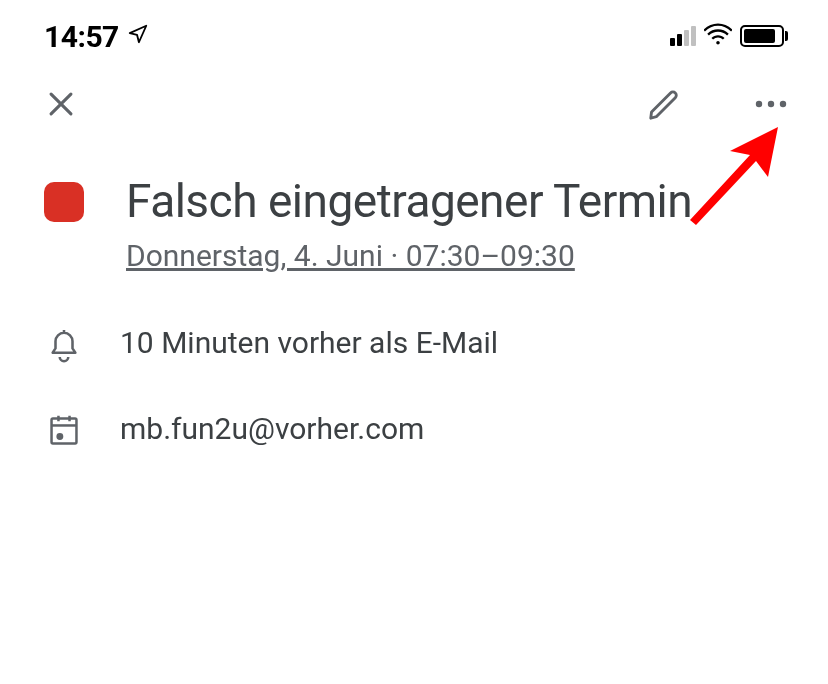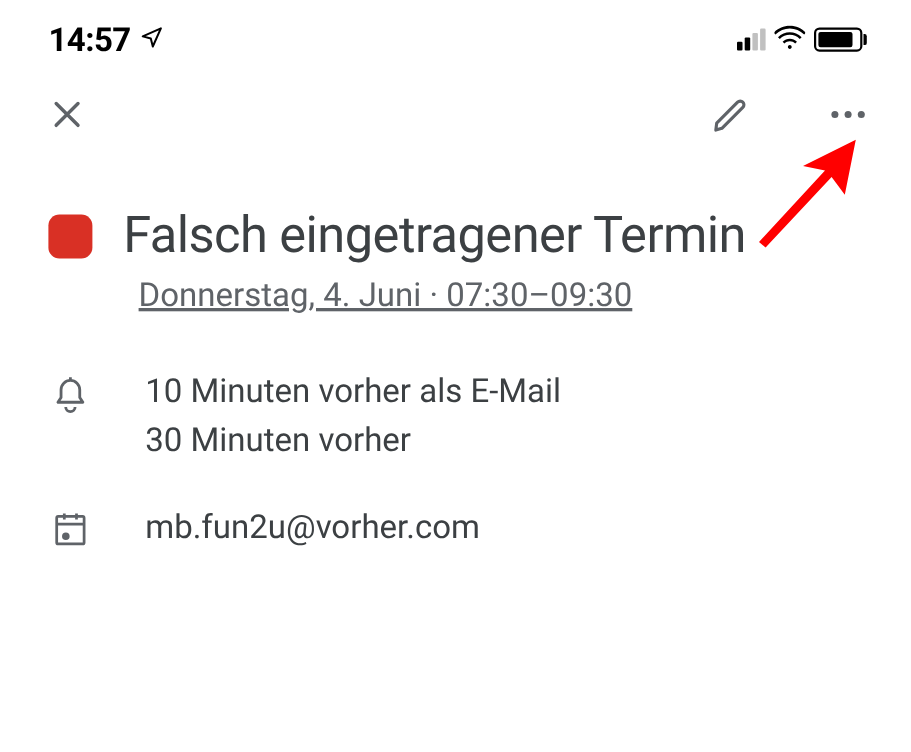--- a/index.html
+++ b/index.html
@@ -110,23 +110,22 @@
     }
     .close-icon svg, .edit-icon svg, .more-icon svg {
       display: block;
     }
     .content {
       padding: 30px 44px 0 44px;
     }
     .title-row {
       display: flex;
       align-items: flex-start;
-      gap: 28px;
+      gap: 42px;
       margin-bottom: 10px;
-      margin-top: 13px;
     }
     .color-badge {
       width: 40px;
       height: 40px;
       border-radius: 10px;
       flex-shrink: 0;
       margin-top: 8px;
     }
     .title-text {
       font-size: 46px;
@@ -140,21 +139,21 @@
     }
     .datetime-text {
       font-size: 30px;
       color: #5f6368;
       font-weight: 400;
       text-decoration: underline;
     }
     .detail-row {
       display: flex;
       align-items: flex-start;
-      gap: 48px;
+      gap: 36px;
       margin-bottom: 44px;
     }
     .detail-icon {
       width: 40px;
       display: flex;
       justify-content: center;
       flex-shrink: 0;
       padding-top: 2px;
     }
     .detail-content {
@@ -242,21 +241,20 @@
 
   <div class="detail-row">
     <div class="detail-icon">
       <svg width="34" height="40" viewBox="0 0 24 28" fill="none" stroke="#5f6368" stroke-width="1.8">
         <path d="M12 2v2M12 4a6 6 0 0 0-6 6v5l-2 3h16l-2-3v-5a6 6 0 0 0-6-6z" stroke-linejoin="round"></path>
         <path d="M9 21a3 3 0 0 0 6 0"></path>
       </svg>
     </div>
     <div class="detail-content">
       <div class="detail-text">10 Minuten vorher als E-Mail</div>
-      <div class="detail-text">30 Minuten vorher</div>
     </div>
   </div>
 
   <div class="detail-row">
     <div class="detail-icon">
       <svg width="34" height="36" viewBox="0 0 24 26" fill="none" stroke="#5f6368" stroke-width="1.8">
         <rect x="3" y="4" width="18" height="18" rx="1"></rect>
         <path d="M3 9h18"></path>
         <path d="M8 2v4M16 2v4"></path>
         <circle cx="9" cy="17" r="1.6" fill="#5f6368"></circle>

